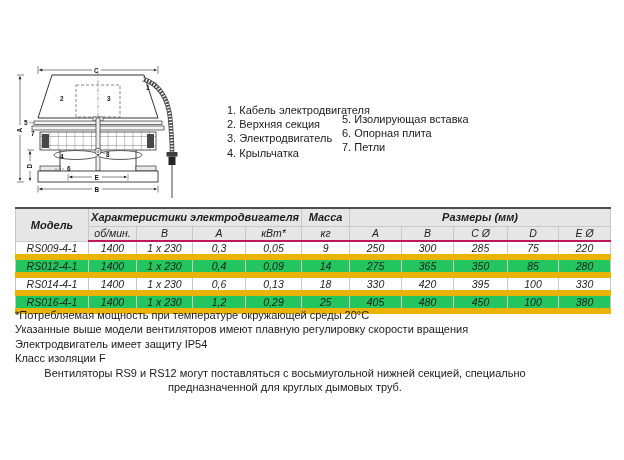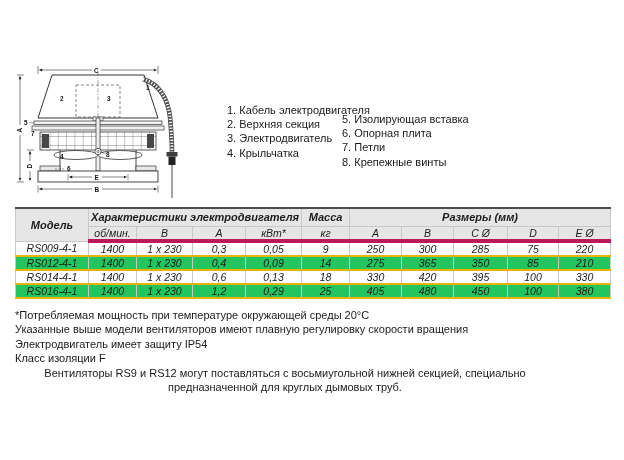--- a/index.html
+++ b/index.html
@@ -23,23 +23,23 @@
     width:595px; border-collapse:collapse; table-layout:fixed;
     font-size:10.5px; color:#1c1c1c;
     border-top:2px solid #4d4d4d; border-bottom:2px solid #4d4d4d;
     border-left:1px solid #c8c8c8; border-right:1px solid #c8c8c8;
   }
   table.spec th, table.spec td {
     border-left:1px solid #c8c8c8; border-right:1px solid #c8c8c8;
     text-align:center; vertical-align:middle; font-weight:normal; padding:0 2px;
   }
   tr.t-h1 th { height:18px; background:#e6e6e6; font-weight:bold; font-size:11px; border-bottom:1px solid #c8c8c8; }
-  tr.t-h2 th { height:15px; background:#e6e6e6; border-bottom:4px solid #be185d; }
+  tr.t-h2 th { height:15px; background:#e6e6e6; border-bottom:2px solid #be185d; }
   th.model-h { text-align:left; padding-left:10px; background:#e6e6e6; border-bottom:2px solid #4d4d4d; }
-  table.spec td { height:14px; border-bottom:2px solid #eab308; }
+  table.spec td { height:14px; border-bottom:6px solid #eab308; }
   tr.alt td { background:#22c55e; }
   td.model-c { text-align:left; padding-left:10px; }
 
   
   .notes { position:absolute; left:15px; top:308px; width:580px; font-size:11px; line-height:14.3px; color:#1a1a1a; }
   .para  { position:absolute; left:15px; top:366px; width:540px; font-size:11px; line-height:14.3px; color:#1a1a1a;text-align:center; }
 </style>
 </head>
 <body>
 
@@ -152,21 +152,20 @@
   <div class="parts parts-col1">
     <div>1. Кабель электродвигателя</div>
     <div>2. Верхняя секция</div>
     <div>3. Электродвигатель</div>
     <div>4. Крыльчатка</div>
   </div>
   <div class="parts parts-col2">
     <div>5. Изолирующая вставка</div>
     <div>6. Опорная плита</div>
     <div>7. Петли</div>
-    <div>8. Крепежные винты</div>
   </div>
 
   <div class="spec-table-wrap">
     <table class="spec">
       <colgroup>
         <col style="width:73px">
           <col style="width:48px">
           <col style="width:56px">
           <col style="width:53px">
         <col style="width:56px">
@@ -215,21 +214,21 @@
           <td class="model-c">RS012-4-1</td>
           <td>1400</td>
           <td>1 x 230</td>
           <td>0,4</td>
           <td>0,09</td>
           <td>14</td>
           <td>275</td>
           <td>365</td>
           <td>350</td>
           <td>85</td>
-          <td>210</td>
+          <td>280</td>
         </tr>
         <tr>
           <td class="model-c">RS014-4-1</td>
           <td>1400</td>
           <td>1 x 230</td>
           <td>0,6</td>
           <td>0,13</td>
           <td>18</td>
           <td>330</td>
           <td>420</td>

